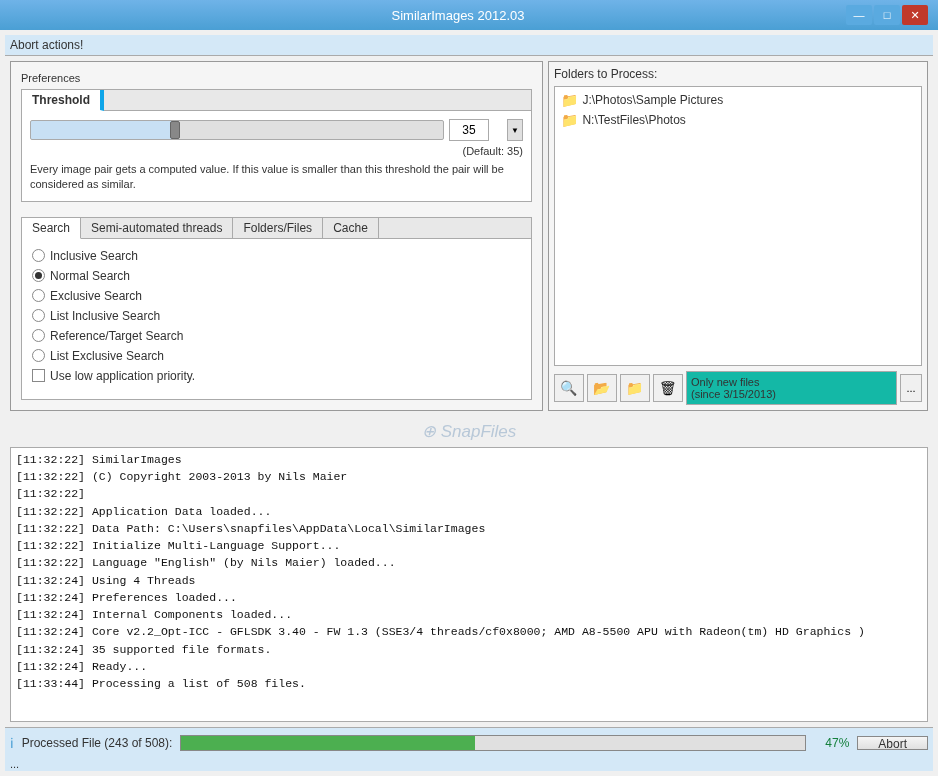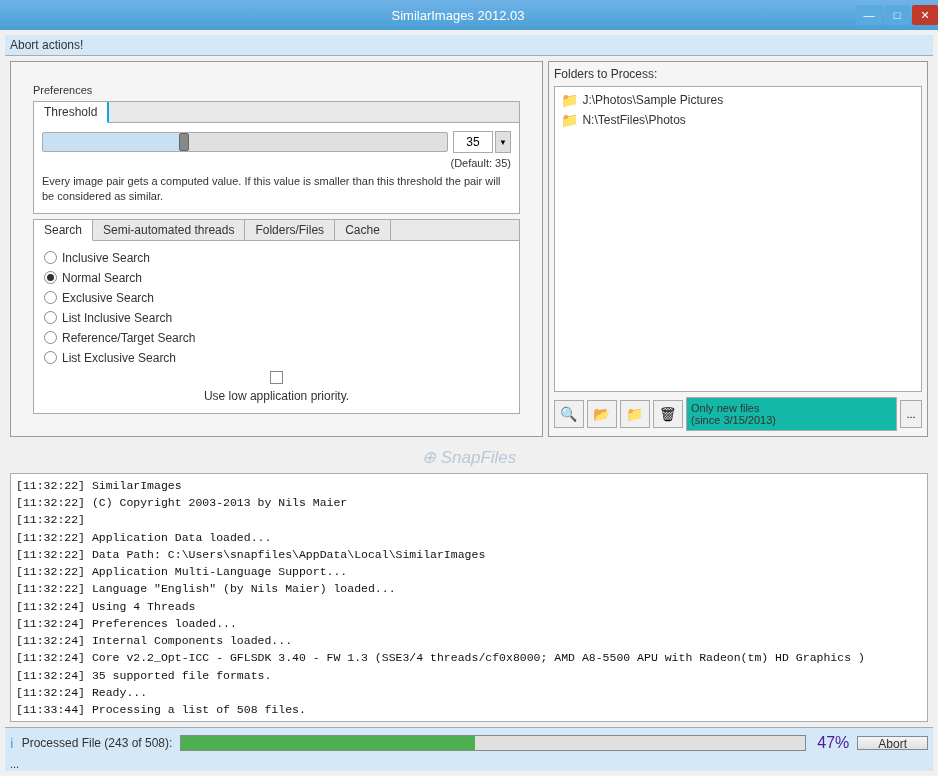--- a/index.html
+++ b/index.html
@@ -11,21 +11,21 @@
       height: 776px;
       overflow: hidden;
     }
 
     .title-bar {
       background: linear-gradient(to bottom, #6fb3e8, #4a9fd4);
       height: 30px;
       display: flex;
       align-items: center;
       justify-content: space-between;
-      padding: 0 0;
+      padding: 0 10px;
       color: white;
     }
     .title-bar-title {
       flex: 1;
       text-align: center;
       font-size: 13px;
       color: white;
     }
     .title-bar-controls {
       display: flex;
@@ -68,43 +68,44 @@
       display: flex;
       gap: 5px;
       padding: 5px;
       flex: none;
     }
 
     .preferences-panel {
       flex: 1;
       border: 1px solid #999;
       background: #f5f5f5;
-      padding: 22px;
+      padding: 10px;
     }
     .preferences-title {
       font-size: 11px;
       color: #333;
       margin-bottom: 5px;
     }
     .tab-container {
       border: 1px solid #aaa;
       background: white;
     }
     .tab-header {
       display: flex;
       background: #e8e8e8;
       border-bottom: 1px solid #aaa;
     }
     .tab-item {
       padding: 3px 10px;
       font-size: 12px;
       cursor: pointer;
-      border-right: 2px solid #0ea5e9;
+      border-right: 4px solid #0ea5e9;
       background: #e8e8e8;
       color: #333;
+      font-weight: bold;
     }
     .tab-item.active {
       background: white;
       border-bottom: 1px solid white;
       margin-bottom: -1px;
     }
     .tab-content {
       padding: 8px;
       background: white;
     }
@@ -129,21 +130,21 @@
       transform: translateY(-50%);
       width: 10px;
       height: 18px;
       background: #888;
       border: 1px solid #666;
       border-radius: 2px;
     }
     .threshold-select {
       display: flex;
       align-items: center;
-      gap: 2px;
+      gap: 18px;
     }
     .threshold-input {
       width: 40px;
       height: 22px;
       border: 1px solid #aaa;
       text-align: center;
       font-size: 12px;
     }
     .dropdown-arrow {
       border: 1px solid #aaa;
@@ -164,21 +165,21 @@
     .threshold-description {
       font-size: 11px;
       color: #333;
       margin-top: 5px;
       line-height: 1.4;
     }
 
     .search-tabs-panel {
       border: 1px solid #aaa;
       background: #f97316;
-      margin-top: 5px;
+      margin-top: 15px;
     }
     .search-tab-header {
       display: flex;
       background: #e8e8e8;
       border-bottom: 1px solid #aaa;
     }
     .search-tab-item {
       padding: 3px 10px;
       font-size: 12px;
       cursor: pointer;
@@ -222,21 +223,20 @@
     }
     .radio-label {
       font-size: 12px;
       color: #333;
     }
     .checkbox-option {
       display: flex;
       align-items: center;
       gap: 5px;
       margin-top: 4px;
-      flex-direction: column;
     }
     .checkbox-box {
       width: 13px;
       height: 13px;
       border: 1px solid #888;
       background: white;
     }
 
     .folders-panel {
       width: 380px;
@@ -351,22 +351,22 @@
       height: 16px;
       border: 1px solid #888;
       background: #e0e0e0;
       overflow: hidden;
     }
     .progress-bar-fill {
       height: 100%;
       background: #4caf50;
     }
     .progress-percent {
-      font-size: 16px;
-      color: #4c1d95;
+      font-size: 12px;
+      color: #15803d;
       width: 35px;
       text-align: right;
     }
     .abort-btn {
       height: 14px;
       padding: 0 20px;
       border: 1px solid #888;
       background: linear-gradient(to bottom, #f5f5f5, #e0e0e0);
       cursor: pointer;
       font-size: 12px;
@@ -493,21 +493,21 @@
 
   <div class="watermark">⊕ SnapFiles</div>
 
   <div class="log-section">
     <div class="log-content" id="log-output">
         <div>[11:32:22] SimilarImages</div>
         <div>[11:32:22] (C) Copyright 2003-2013 by Nils Maier</div>
         <div>[11:32:22]</div>
         <div>[11:32:22] Application Data loaded...</div>
         <div>[11:32:22] Data Path: C:\Users\snapfiles\AppData\Local\SimilarImages</div>
-        <div>[11:32:22] Application Multi-Language Support...</div>
+        <div>[11:32:22] Initialize Multi-Language Support...</div>
         <div>[11:32:22] Language "English" (by Nils Maier) loaded...</div>
         <div>[11:32:24] Using 4 Threads</div>
         <div>[11:32:24] Preferences loaded...</div>
         <div>[11:32:24] Internal Components loaded...</div>
         <div>[11:32:24] Core v2.2_Opt-ICC - GFLSDK 3.40 - FW 1.3 (SSE3/4 threads/cf0x8000; AMD A8-5500 APU with Radeon(tm) HD Graphics   )</div>
         <div>[11:32:24] 35 supported file formats.</div>
         <div>[11:32:24] Ready...</div>
         <div>[11:33:44] Processing a list of 508 files.</div>
       </div>
   </div>

